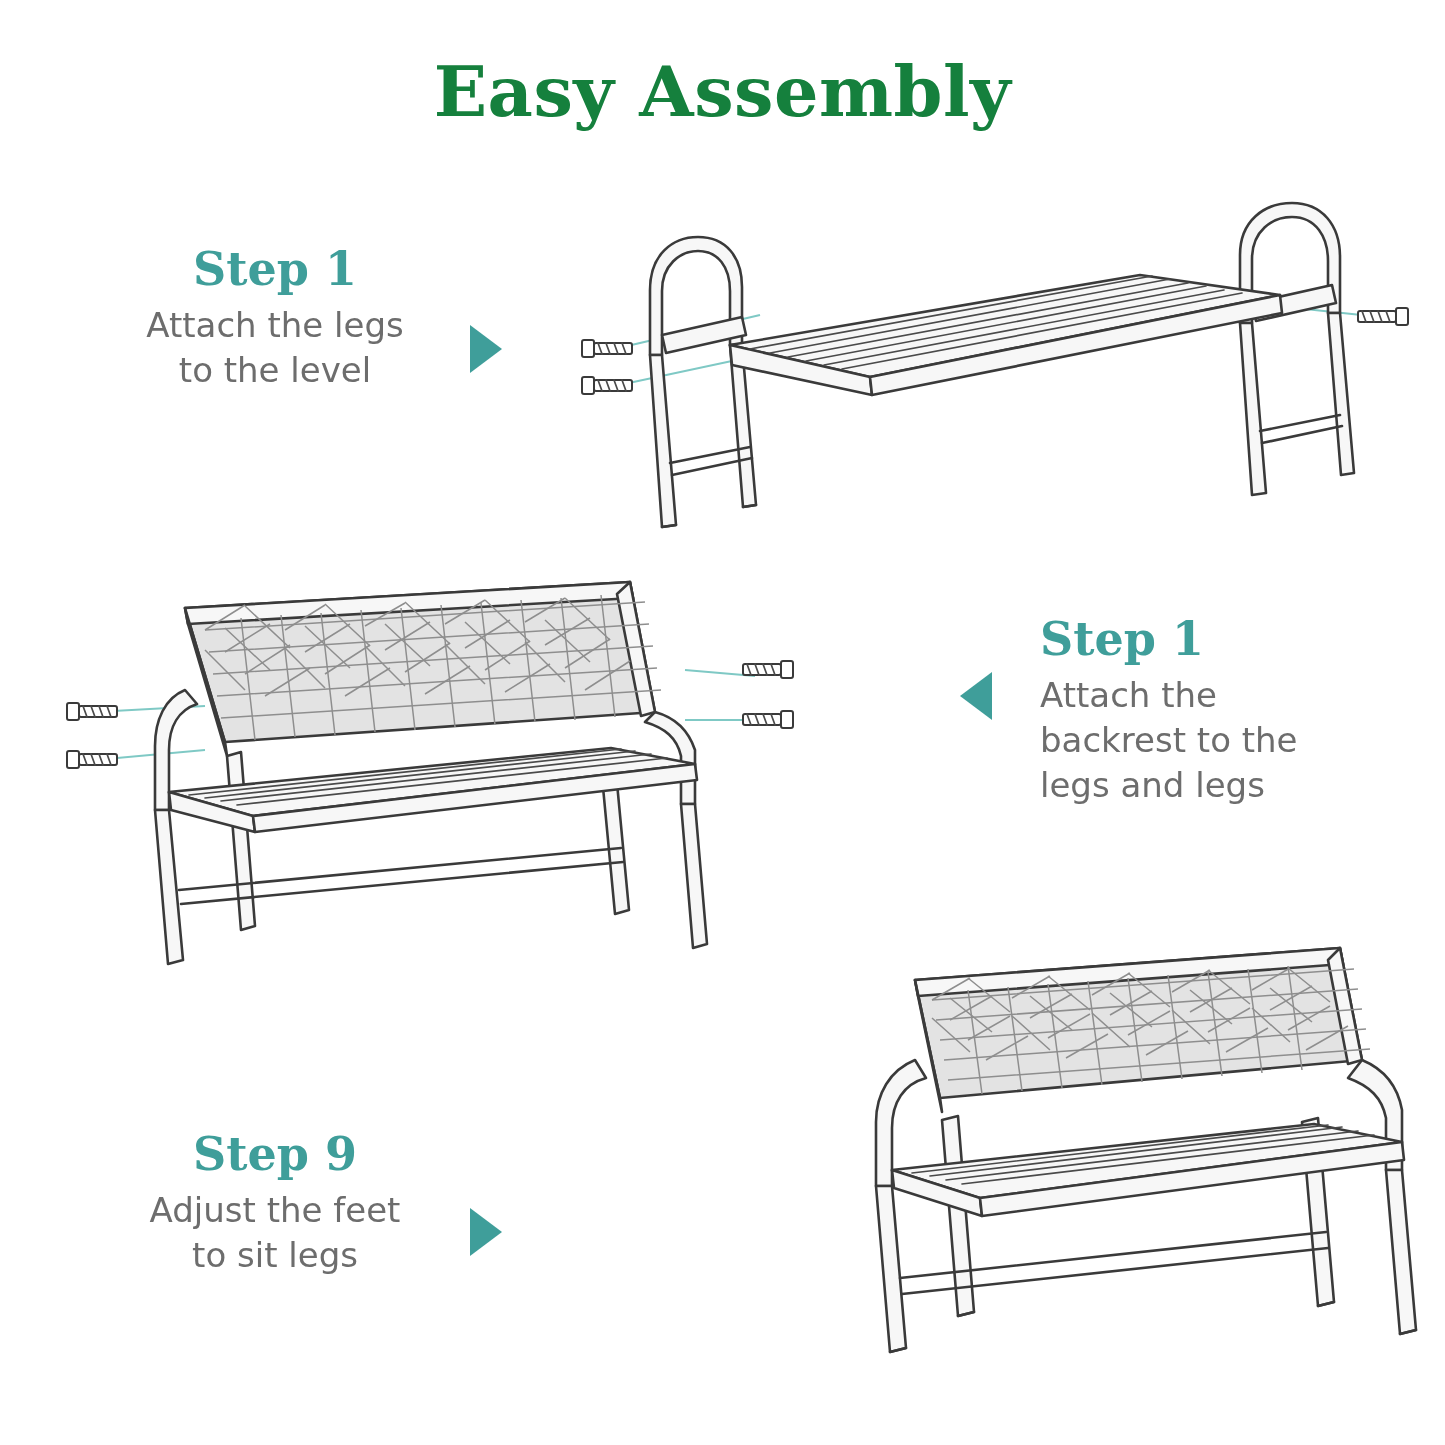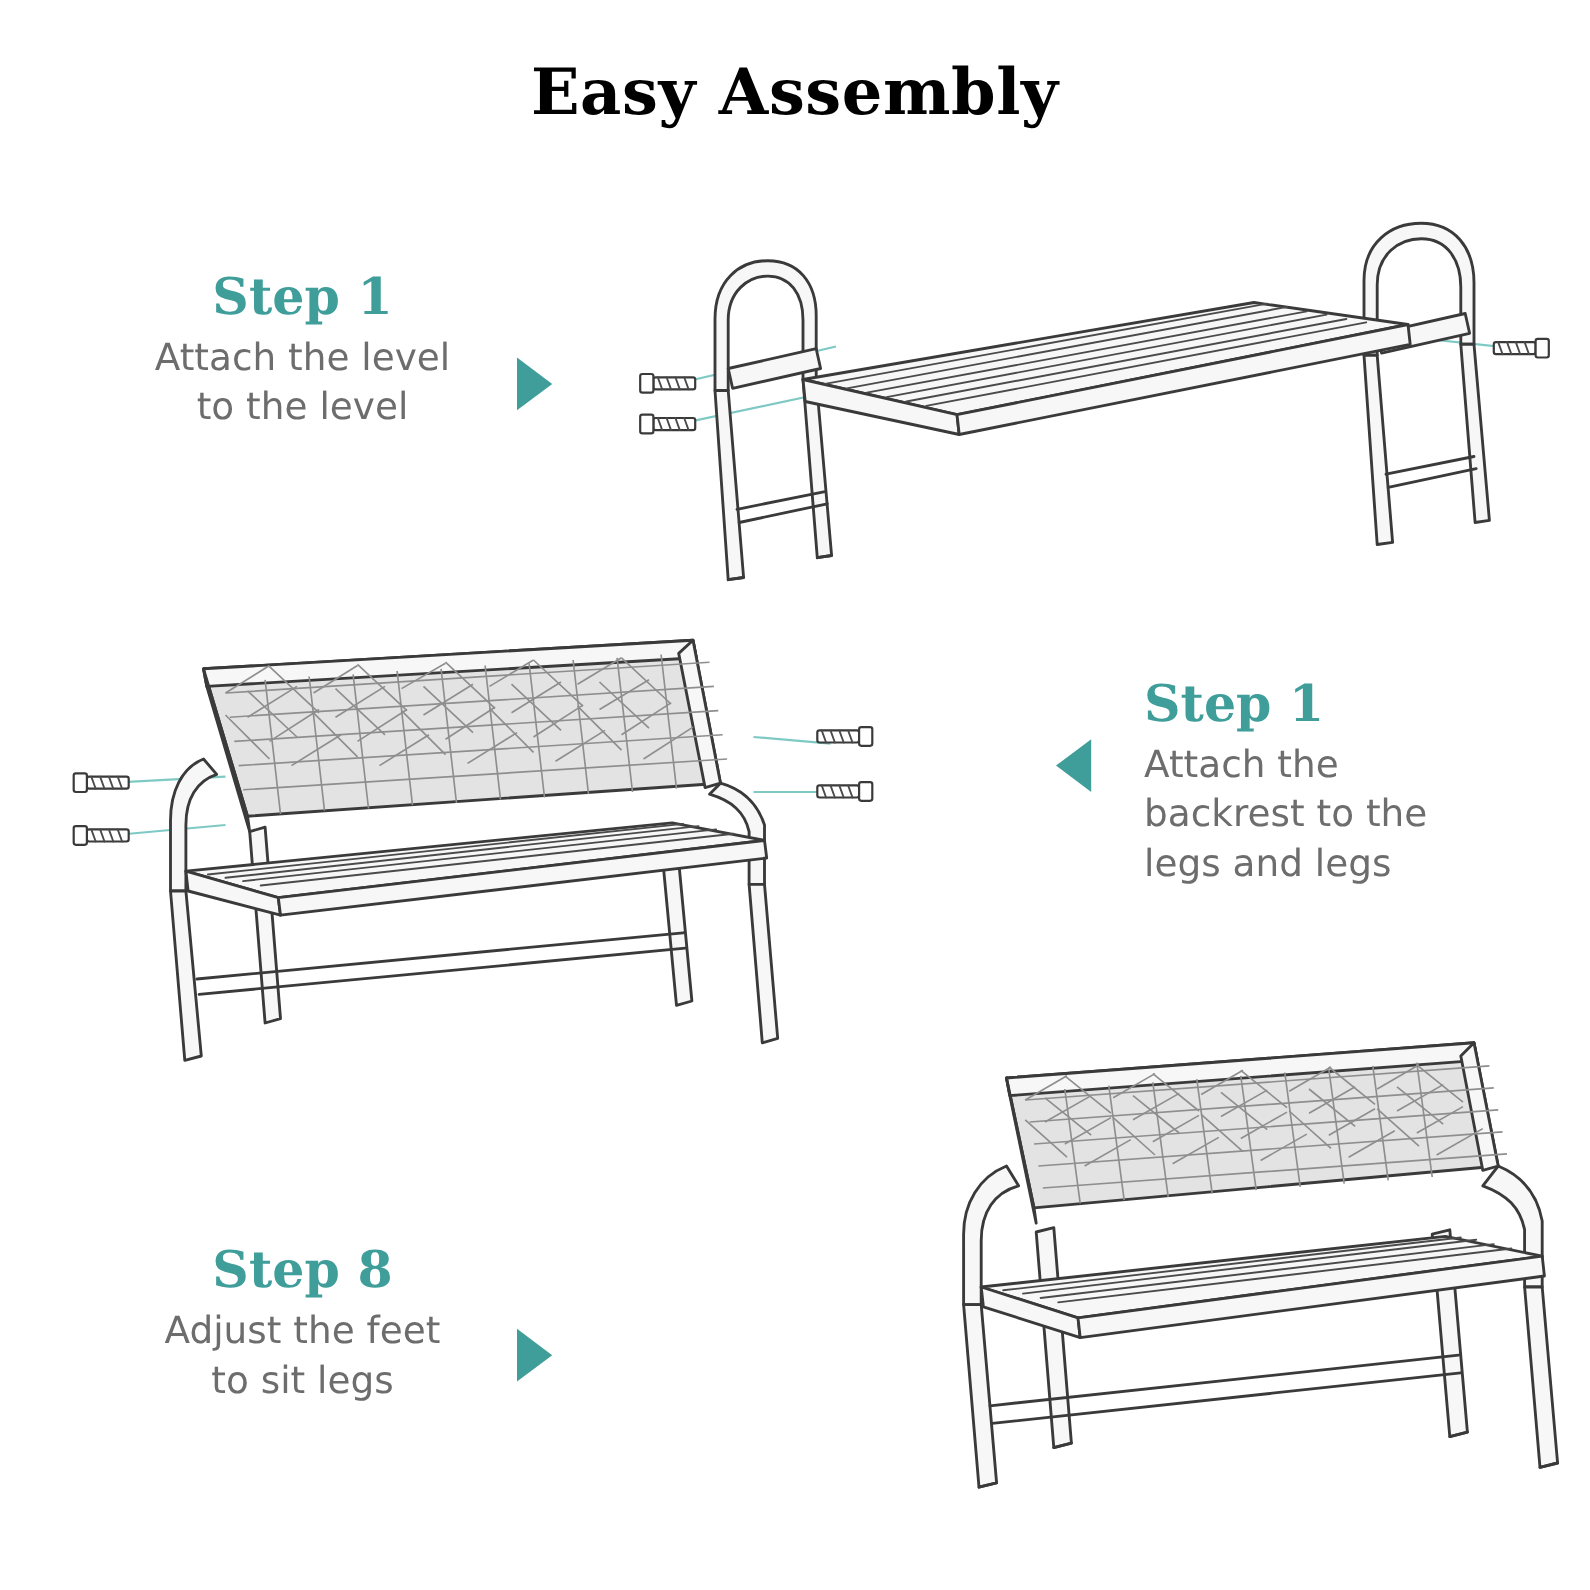--- a/index.html
+++ b/index.html
@@ -17,23 +17,23 @@
   }
 
   
   #title {
     position: absolute;
     top: 50px;
     left: 0;
     width: 100%;
     text-align: center;
     font-family: "DejaVu Serif", serif;
-    font-size: 58px;
+    font-size: 70px;
     font-weight: 700;
-    color: #000000;
+    color: #15803d;
     letter-spacing: 0.5px;
   }
 
   
   .step-block {
     position: absolute;
   }
   .step-label {
     font-family: "DejaVu Serif", serif;
     font-size: 46px;
@@ -84,21 +84,21 @@
 </style>
 </head>
 <body>
 
 <div id="page">
 
   <div id="title">Easy Assembly</div>
 
   <div class="step-block align-right" style="top:245px; left:100px; width:350px;">
     <div class="step-label">Step 1</div>
-    <div class="step-desc">Attach the level</div>
+    <div class="step-desc">Attach the legs</div>
     <div class="step-desc">to the level</div>
   </div>
   <div class="arrow arrow-right" style="top:325px; left:470px;"></div>
 
   <div class="illu" style="top:195px; left:580px;">
     <svg width="830" height="400" viewBox="0 0 830 400" xmlns="http://www.w3.org/2000/svg">
 
       <g class="guide">
         <line x1="30" y1="155" x2="180" y2="120"></line>
         <line x1="30" y1="192" x2="180" y2="160"></line>
@@ -250,21 +250,21 @@
 
   <div class="arrow arrow-left" style="top:672px; left:960px;"></div>
   <div class="step-block align-left" style="top:615px; left:1040px; width:320px;">
     <div class="step-label">Step 1</div>
     <div class="step-desc">Attach the</div>
     <div class="step-desc">backrest to the</div>
     <div class="step-desc">legs and legs</div>
   </div>
 
   <div class="step-block align-right" style="top:1130px; left:100px; width:350px;">
-    <div class="step-label">Step 8</div>
+    <div class="step-label">Step 9</div>
     <div class="step-desc">Adjust the feet</div>
     <div class="step-desc">to sit legs</div>
   </div>
   <div class="arrow arrow-right" style="top:1208px; left:470px;"></div>
 
   <div class="illu" style="top:930px; left:740px;">
     <svg width="690" height="470" viewBox="0 0 690 470" xmlns="http://www.w3.org/2000/svg">
 
       <g>
         <path class="fill-mid" d="M175 50 L600 18 L622 130 L200 168 Z"></path>

